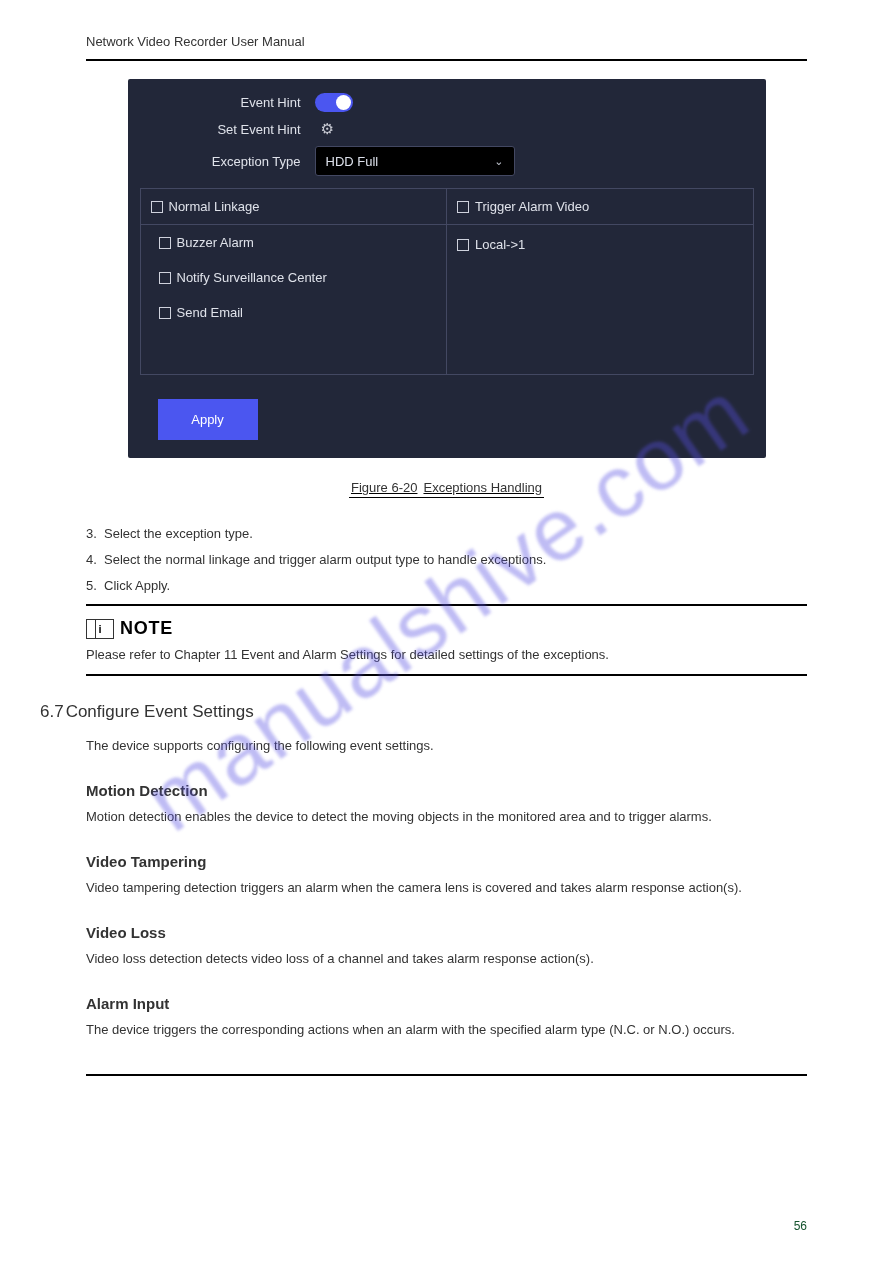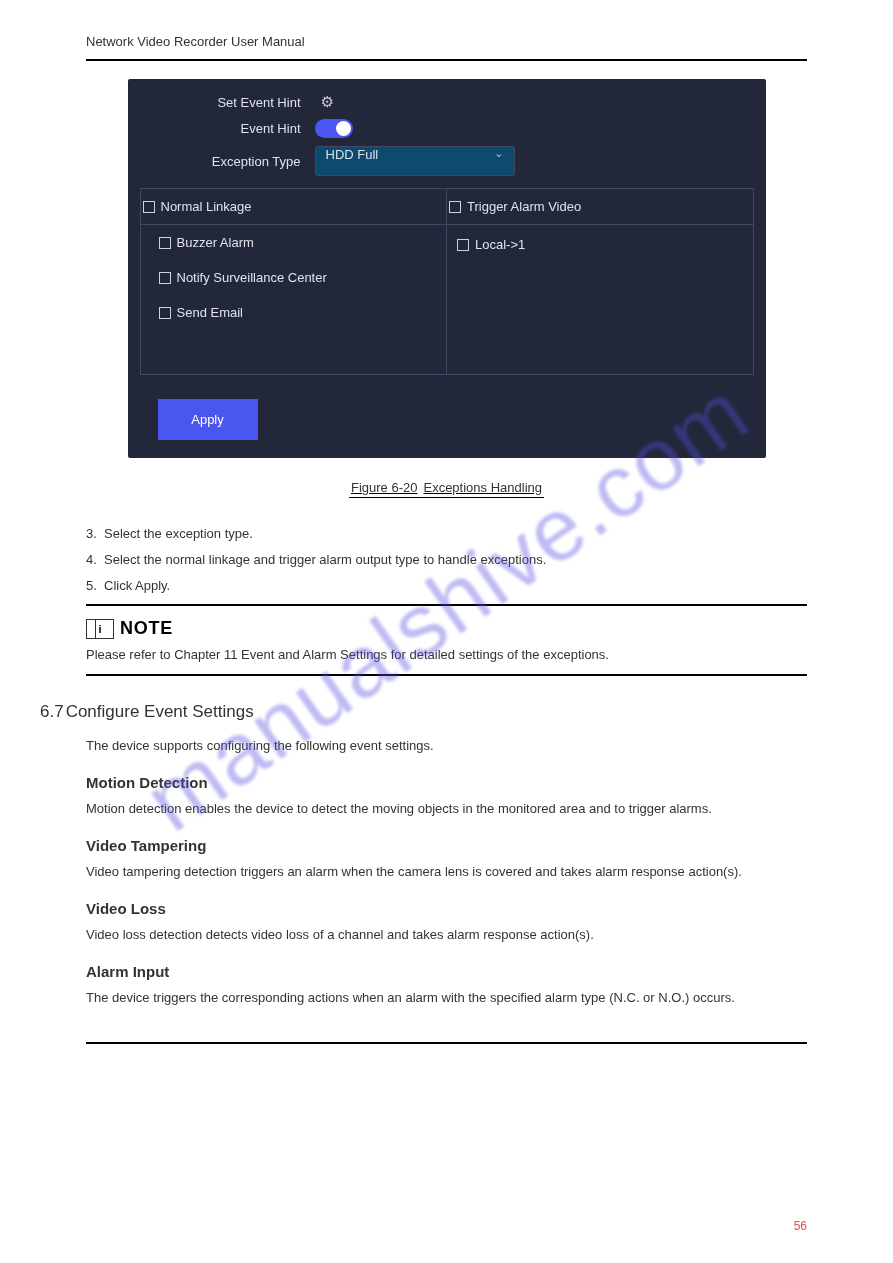--- a/index.html
+++ b/index.html
@@ -7,62 +7,62 @@
     .page-header { font-size:13px; color:#333; padding:34px 86px 0; }
     .hr-wrap { padding:0 86px; }
     .hr-line { height:2px; background:#000; margin:10px 0 18px; }
     .hr-line2 { height:2px; background:#000; margin:8px 0 12px; }
     .screenshot { width:638px; margin:0 auto; background:#222739; border-radius:2px; padding:14px 12px 14px; }
     .form-row { display:flex; align-items:center; margin-bottom:8px; }
     .form-label { color:#dfe2ea; font-size:13px; text-align:right; width:175px; padding-right:14px; }
     .toggle { width:38px; height:19px; background:#4b56f0; border-radius:10px; position:relative; }
     .toggle-knob { width:15px; height:15px; background:#fff; border-radius:50%; position:absolute; top:2px; right:2px; }
     .gear { color:#c7c9d2; font-size:15px; margin-left:6px; }
-    .select { width:200px; height:30px; background:#0c4a6e; border:1px solid #434862; border-radius:3px; display:flex; justify-content:space-between; padding:0 10px; color:#dce0ea; font-size:13px; }
+    .select { width:200px; height:30px; background:#000000; border:1px solid #434862; border-radius:3px; display:flex; align-items:center; justify-content:space-between; padding:0 10px; color:#dce0ea; font-size:13px; }
     .chev { color:#bfc3ce; font-size:11px; }
     .tbl { width:614px; border:1px solid #434862; margin:12px auto 0; border-collapse:collapse; }
-    .tbl th, .tbl td { border:1px solid #434862; text-align:left; color:#dfe2ea; font-size:13px; font-weight:normal; padding:10px 2px; vertical-align:top; }
+    .tbl th, .tbl td { border:1px solid #434862; text-align:left; color:#dfe2ea; font-size:13px; font-weight:normal; padding:10px 10px; vertical-align:top; }
     .tbl th { width:50%; }
     .tbl td.left { width:50%; padding:0; }
     .tbl td.right { width:50%; vertical-align:top; padding:12px 10px; }
     .opt-row { padding:10px 18px; display:flex; align-items:center; gap:6px; }
     .chk { width:12px; height:12px; border:1.5px solid #cfd2dd; display:inline-block; flex:0 0 auto; }
     .apply-btn { width:100px; height:41px; background:#4b56f0; color:#fff; font-size:13px; border:none; display:flex; align-items:center; justify-content:center; margin:24px 0 4px 18px; }
     .caption { margin-top:22px; display:flex; justify-content:center;text-decoration:underline; }
     .cap-box { border-bottom:1.5px solid #000; padding:0 2px 2px; font-size:13px; color:#333; display:flex; gap:6px; }
     .body-text { font-size:13px; color:#333; padding:0 86px; line-height:1.55; }
     .step-row { display:flex; margin-bottom:6px; }
     .step-num { width:18px; flex:0 0 18px; }
     .note-row { display:flex; align-items:center; padding:0 86px; margin-top:6px; margin-bottom:6px; }
     .note-icon { width:28px; height:20px; border:1px solid #333; display:flex; align-items:center; justify-content:center; font-size:11px; font-weight:bold; margin-right:6px; position:relative; }
     .note-icon::before { content:''; position:absolute; width:1px; height:100%; background:#333; left:30%; }
     .note-word { font-weight:bold; font-size:18px; letter-spacing:.04em; }
     .h3 { font-size:17px; color:#333; padding:0 40px; margin-top:26px; margin-bottom:14px; display:flex; gap:2px;align-items:flex-end; }
-    .h4 { font-size:15px; color:#333; padding:0 86px; margin-top:18px; margin-bottom:8px; font-weight:bold; }
+    .h4 { font-size:15px; color:#333; padding:0 86px; margin-top:26px; margin-bottom:8px; font-weight:bold; }
     .watermark { position:absolute; left:50%; top:48%; transform:translate(-50%,-50%) rotate(-35deg); font-size:88px; color:rgba(86,79,226,0.38); font-weight:400; letter-spacing:.02em; pointer-events:none; filter:blur(1.5px); white-space:nowrap; }
-    .footer { position:absolute; bottom:30px; right:86px; font-size:12px; color:#ef4444; }
+    .footer { position:absolute; bottom:30px; right:86px; font-size:12px; color:#14532d; }
   </style>
 </head>
 <body>
 
 <div class="page-header">Network Video Recorder User Manual</div>
 <div class="hr-wrap">
     <div class="hr-line"></div>
   </div>
 
 <div class="screenshot">
   <div class="form-row">
-    <div class="form-label">Set Event Hint</div>
-    <span class="gear">⚙</span>
-  </div>
-  <div class="form-row">
     <div class="form-label">Event Hint</div>
     <div class="toggle">
         <div class="toggle-knob"></div>
       </div>
+  </div>
+  <div class="form-row">
+    <div class="form-label">Set Event Hint</div>
+    <span class="gear">⚙</span>
   </div>
   <div class="form-row">
     <div class="form-label">Exception Type</div>
     <div class="select">
       <span>HDD Full</span>
       <span class="chev">⌄</span>
     </div>
   </div>
   <table class="tbl">
     <tbody>

